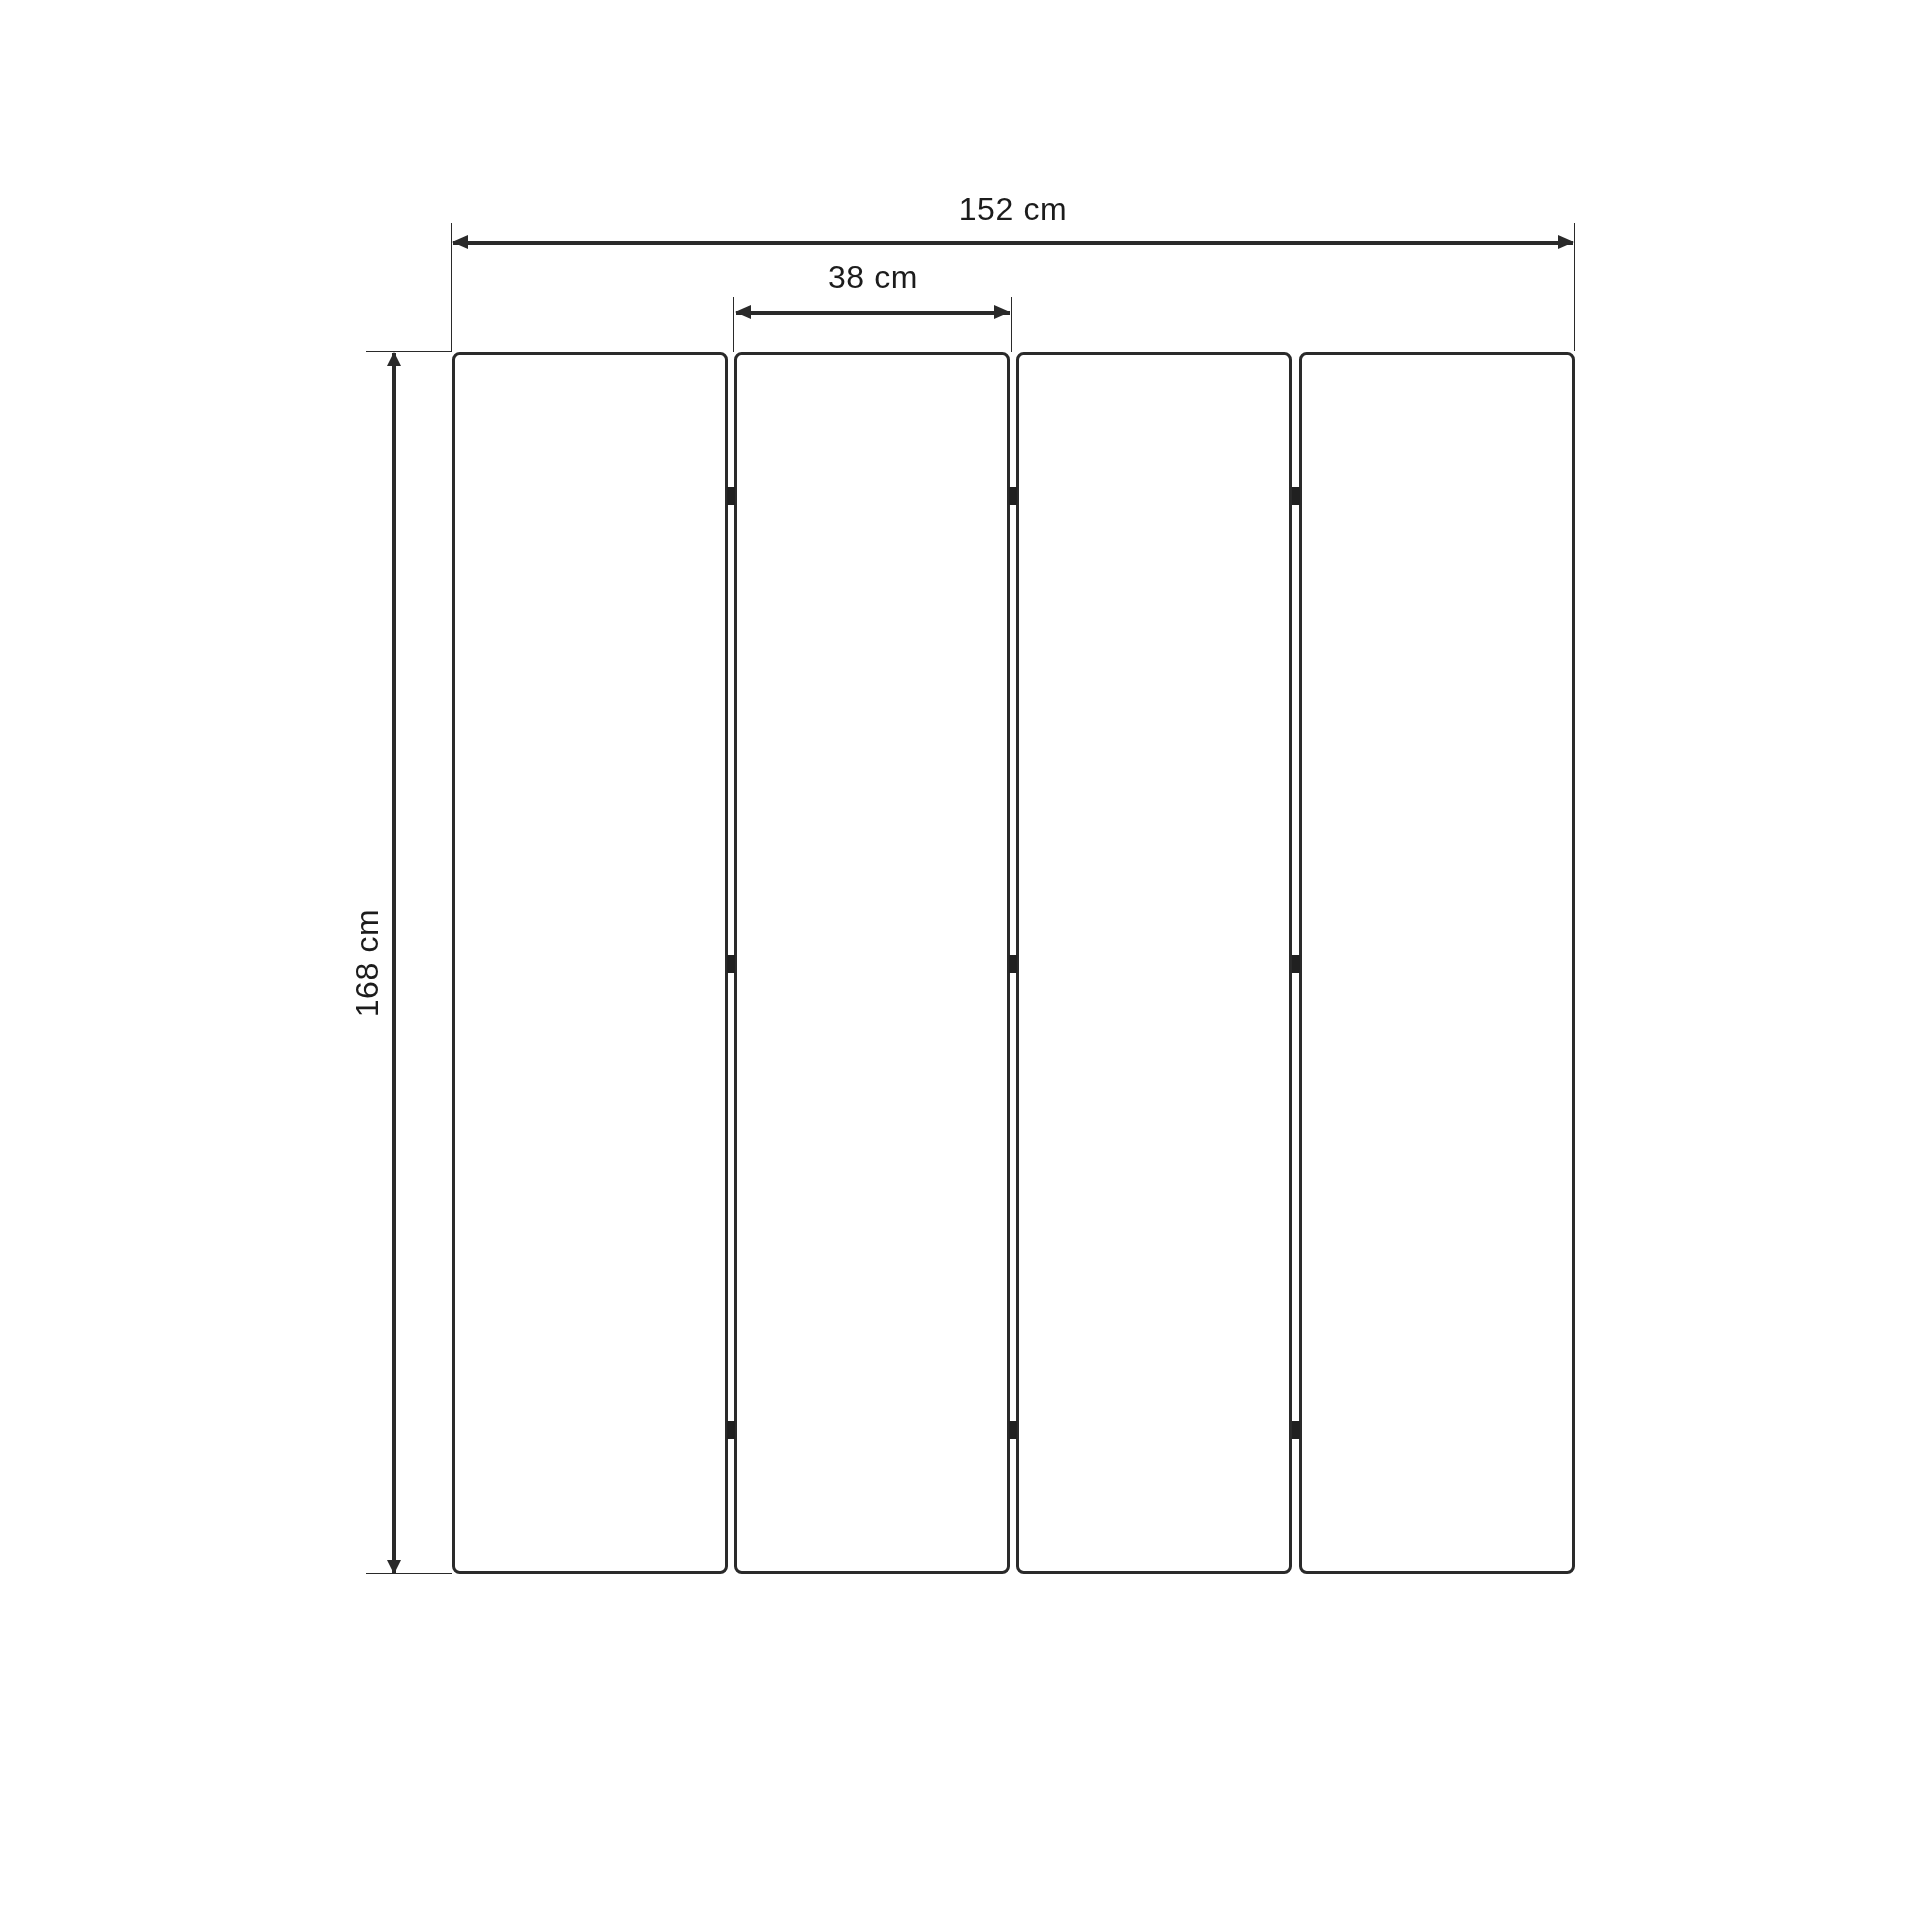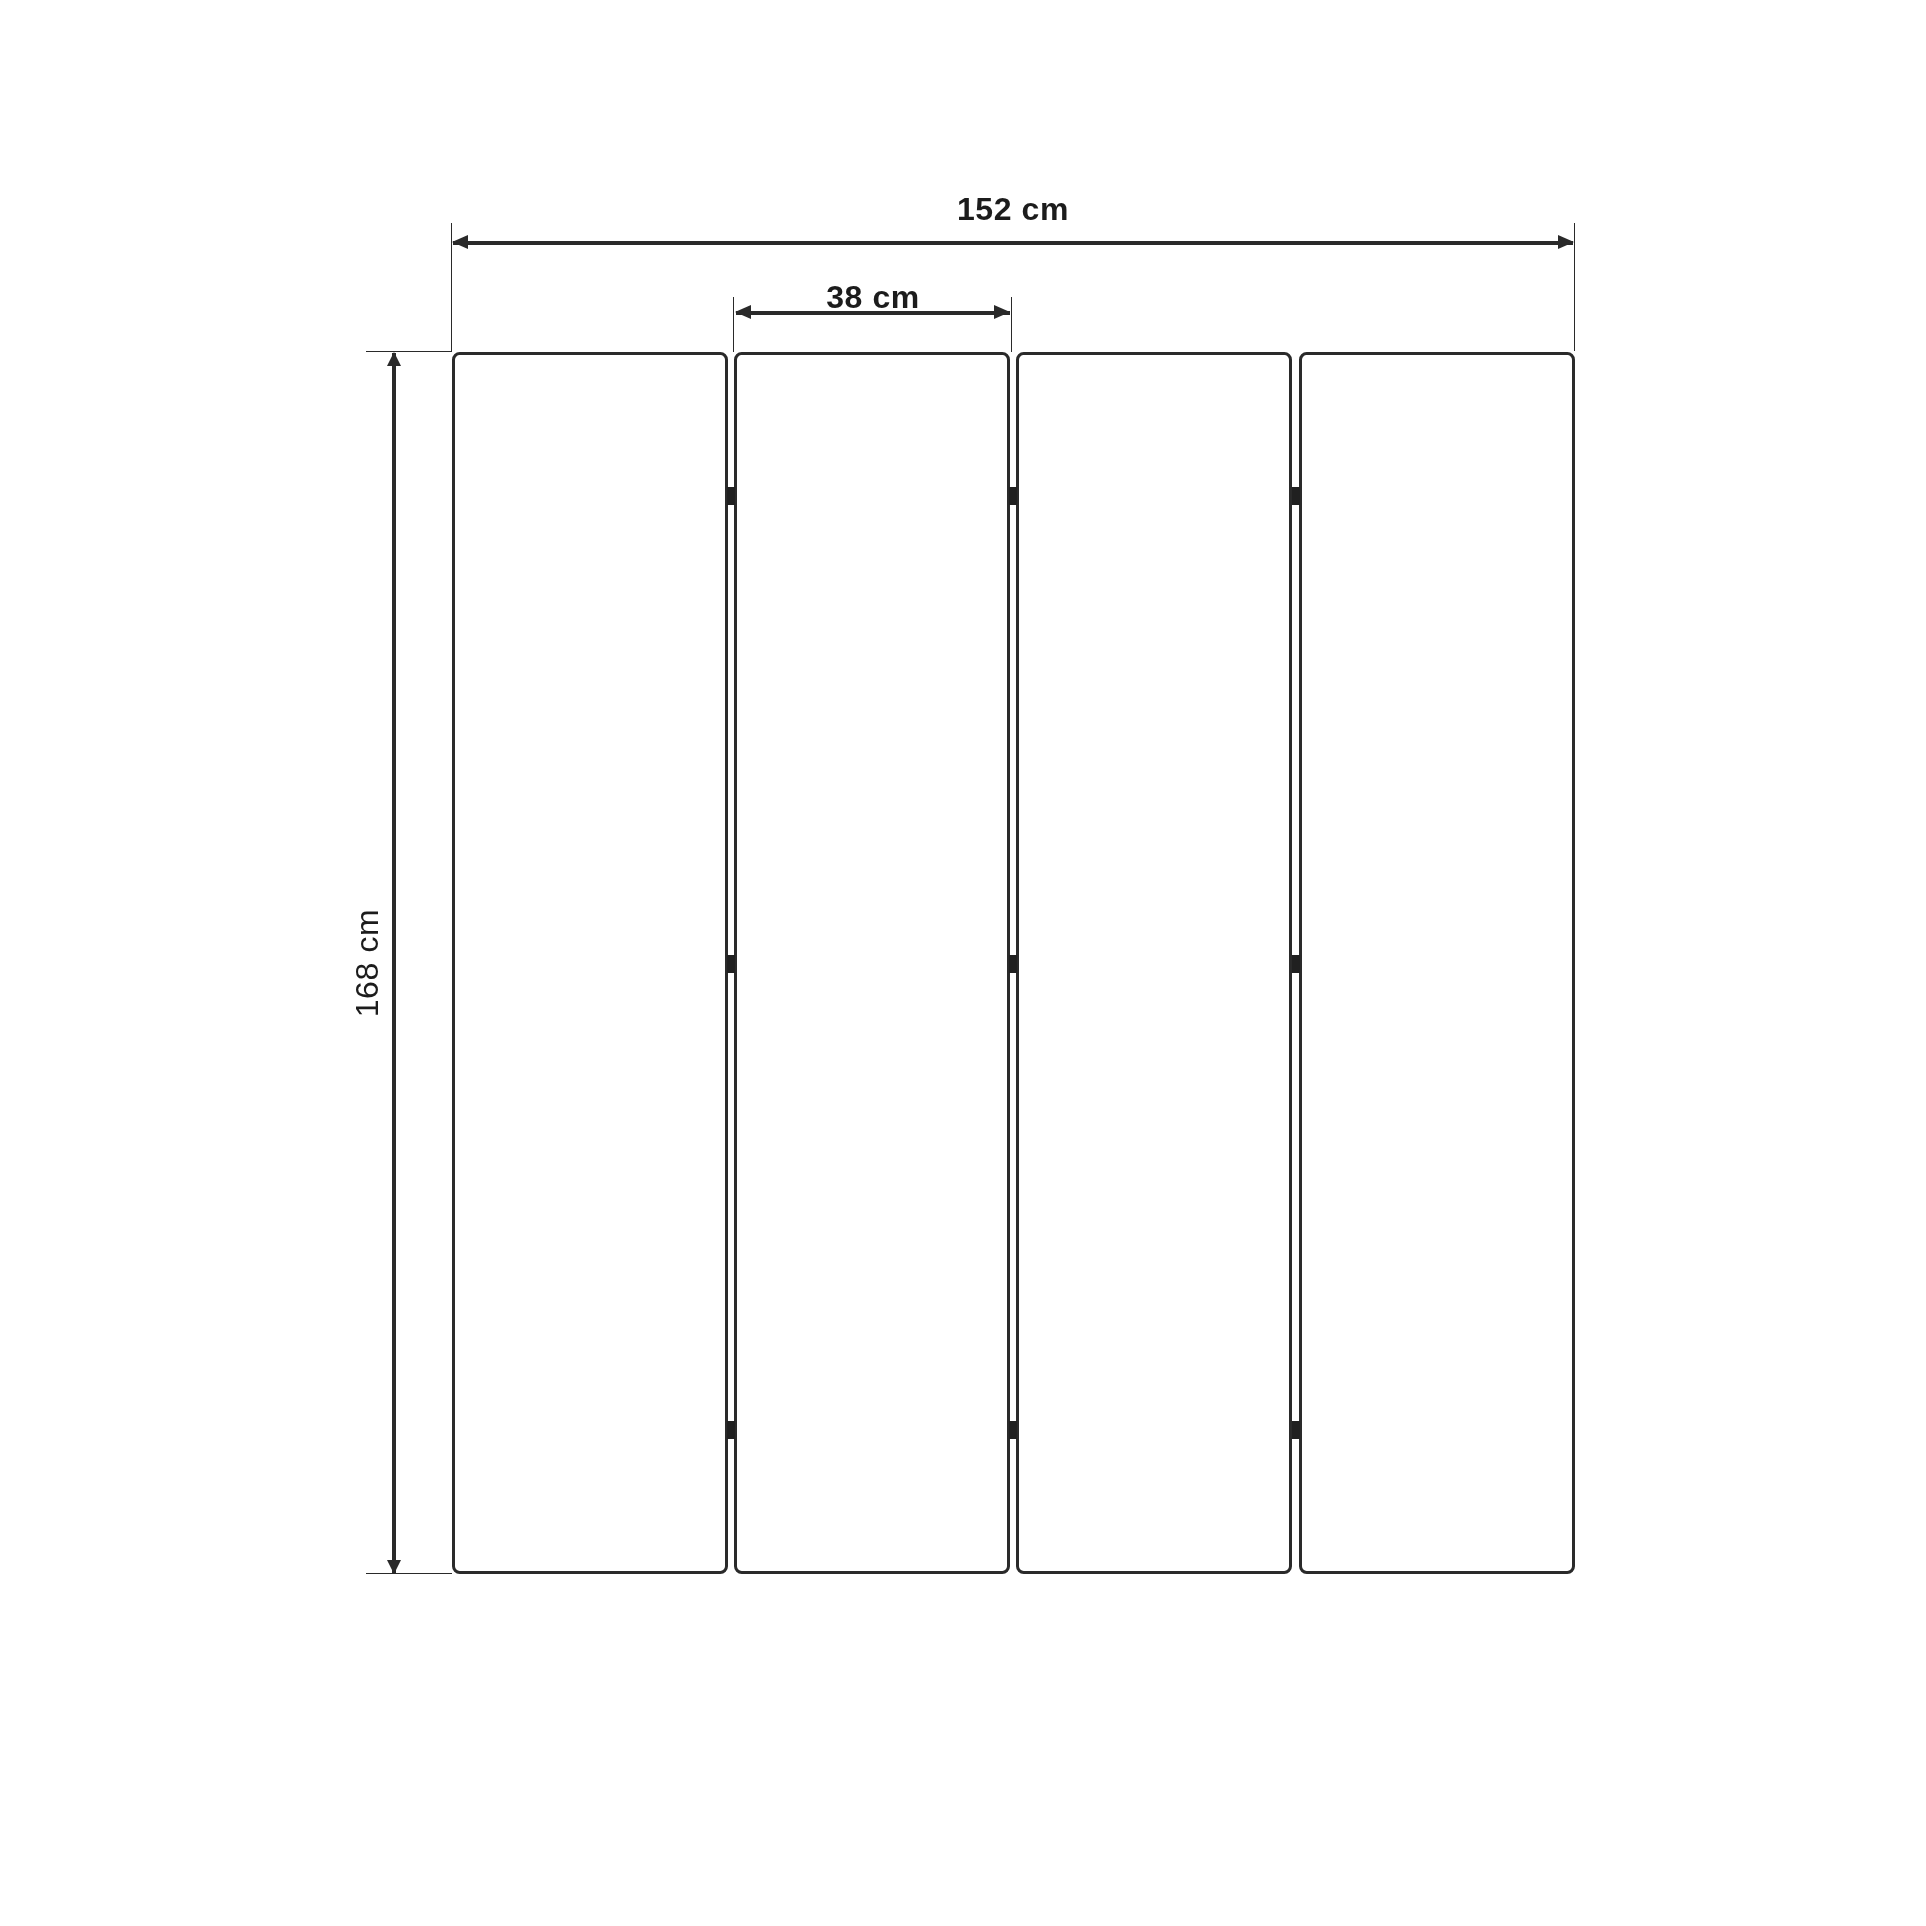--- a/index.html
+++ b/index.html
@@ -95,21 +95,20 @@
   .dim-label {
     position: absolute;
     font-size: 32px;
     line-height: 33px;
     color: #1c1c1c;
     letter-spacing: 0.6px;
     white-space: nowrap;
   }
   .dim-label.center-x {
     transform: translateX(-50%);
-    font-weight: bold;
   }
   .dim-label.rot {
     transform: translate(-50%, -50%) rotate(-90deg);
   }
 </style>
 </head>
 <body>
 
 <div class="stage">
 
@@ -125,21 +124,21 @@
   <div class="dim-h" style="left:453px; top:241px; width:1120px;"></div>
   <div class="arr left" style="left:452px; top:235px;"></div>
   <div class="arr right" style="left:1558px; top:235px;"></div>
   <div class="dim-label center-x" style="left:1013px; top:193px;">152 cm</div>
 
   <div class="ext-v" style="left:733px; top:297px; height:55px;"></div>
   <div class="ext-v" style="left:1011px; top:297px; height:55px;"></div>
   <div class="dim-h" style="left:736px; top:311px; width:274px;"></div>
   <div class="arr left" style="left:735px; top:305px;"></div>
   <div class="arr right" style="left:994px; top:305px;"></div>
-  <div class="dim-label center-x" style="left:873px; top:261px;margin-top:20px;">38 cm</div>
+  <div class="dim-label center-x" style="left:873px; top:261px;">38 cm</div>
 
   <div class="panel p1"></div>
   <div class="panel p2"></div>
   <div class="panel p3"></div>
   <div class="panel p4"></div>
 
   <div class="hinge hx1 hy1"></div>
   <div class="hinge hx1 hy2"></div>
   <div class="hinge hx1 hy3"></div>
   <div class="hinge hx2 hy1"></div>

